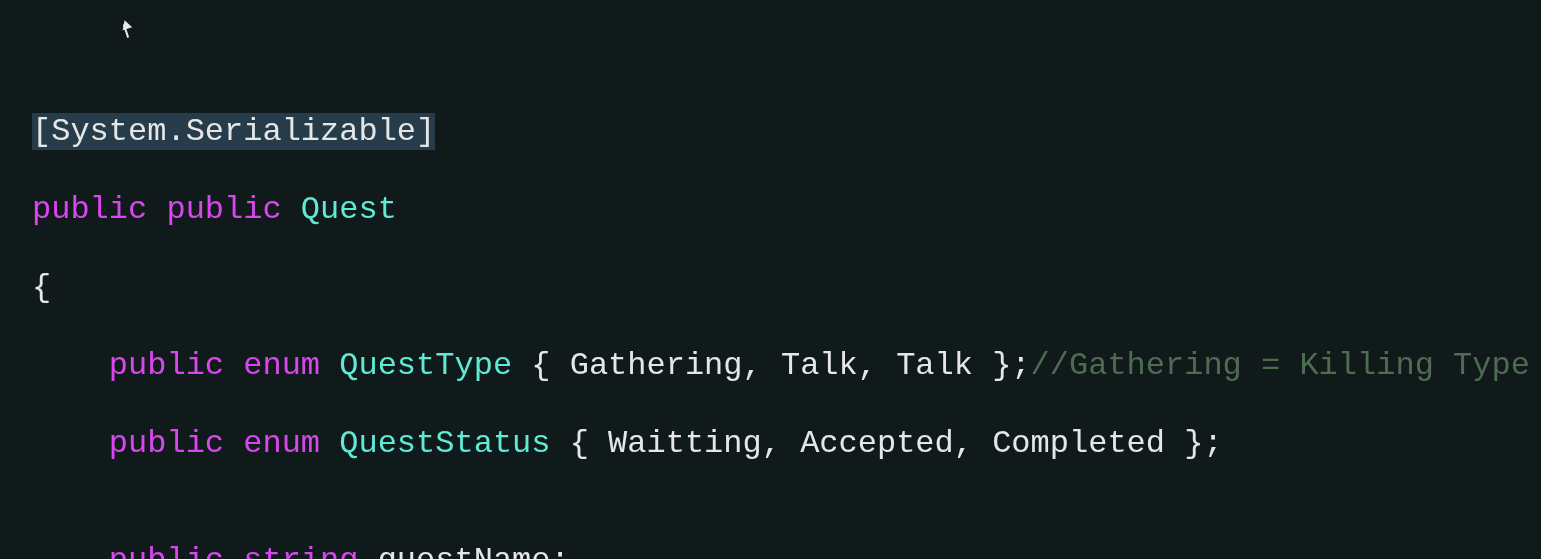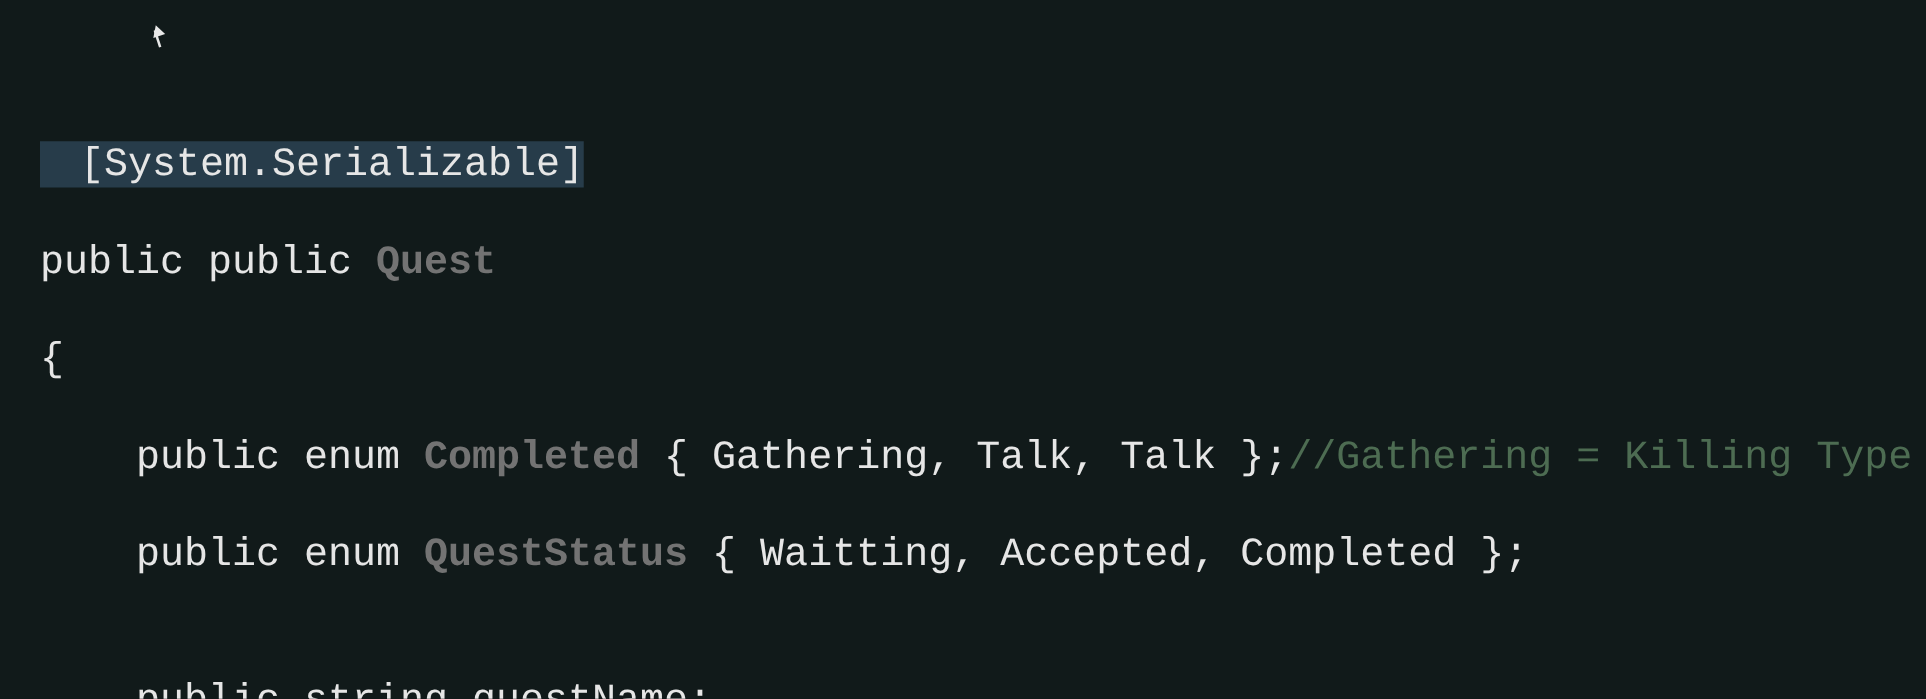--- a/index.html
+++ b/index.html
@@ -14,24 +14,24 @@
     font-family: "Consolas", "Courier New", monospace;
     font-size: 32px;
     line-height: 39px;
     padding: 34px 0 0 32px;
     white-space: pre;
     color: #e6e6e6;
     position: relative;
   }
   .line { display: block; }
   .tok-default   { color: #e6e6e6; }
-  .tok-keyword   { color: #e5e5e5; margin-top: 34px; }
-  .tok-type      { color: #737373; font-weight: bold; }
+  .tok-keyword   { color: #d946ef; margin-top: 34px; }
+  .tok-type      { color: #5eead4; }
   .tok-comment   { color: #4d6c52; }
-  .selected      { background: #273c4a; padding-left: 32px; }
+  .selected      { background: #273c4a; }
   .cursor {
     position: absolute;
     top: 22px;
     left: 122px;
     width: 16px;
     height: 22px;
     pointer-events: none;
   }
   .cursor-stem {
     position: absolute;
@@ -54,21 +54,21 @@
 <body>
 
 <div class="editor">
 <div class="cursor">
   <div class="cursor-head"></div>
   <div class="cursor-stem"></div>
 </div>
 <span class="line"><span class="selected"><span class="tok-default">[</span><span class="tok-default">System</span><span class="tok-default">.</span><span class="tok-default">Serializable</span><span class="tok-default">]</span></span></span>
 <span class="line"><span class="tok-keyword">public</span><span> </span><span class="tok-keyword">public</span><span> </span><span class="tok-type">Quest</span></span>
 <span class="line"><span class="tok-default">{</span></span>
-<span class="line"><span>    </span><span class="tok-keyword">public</span><span> </span><span class="tok-keyword">enum</span><span> </span><span class="tok-type">Completed</span><span class="tok-default"> { Gathering, Talk, Talk };</span><span class="tok-comment">//Gathering = Killing Type</span></span>
+<span class="line"><span>    </span><span class="tok-keyword">public</span><span> </span><span class="tok-keyword">enum</span><span> </span><span class="tok-type">QuestType</span><span class="tok-default"> { Gathering, Talk, Talk };</span><span class="tok-comment">//Gathering = Killing Type</span></span>
 <span class="line"><span>    </span><span class="tok-keyword">public</span><span> </span><span class="tok-keyword">enum</span><span> </span><span class="tok-type">QuestStatus</span><span class="tok-default"> { Waitting, Accepted, Completed };</span></span>
 <span class="line"><span></span></span>
 <span class="line"><span>    </span><span class="tok-keyword">public</span><span> </span><span class="tok-keyword">string</span><span class="tok-default"> questName;</span></span>
 
 
 <span class="line"><span></span></span>
 
 
 
 </div>

